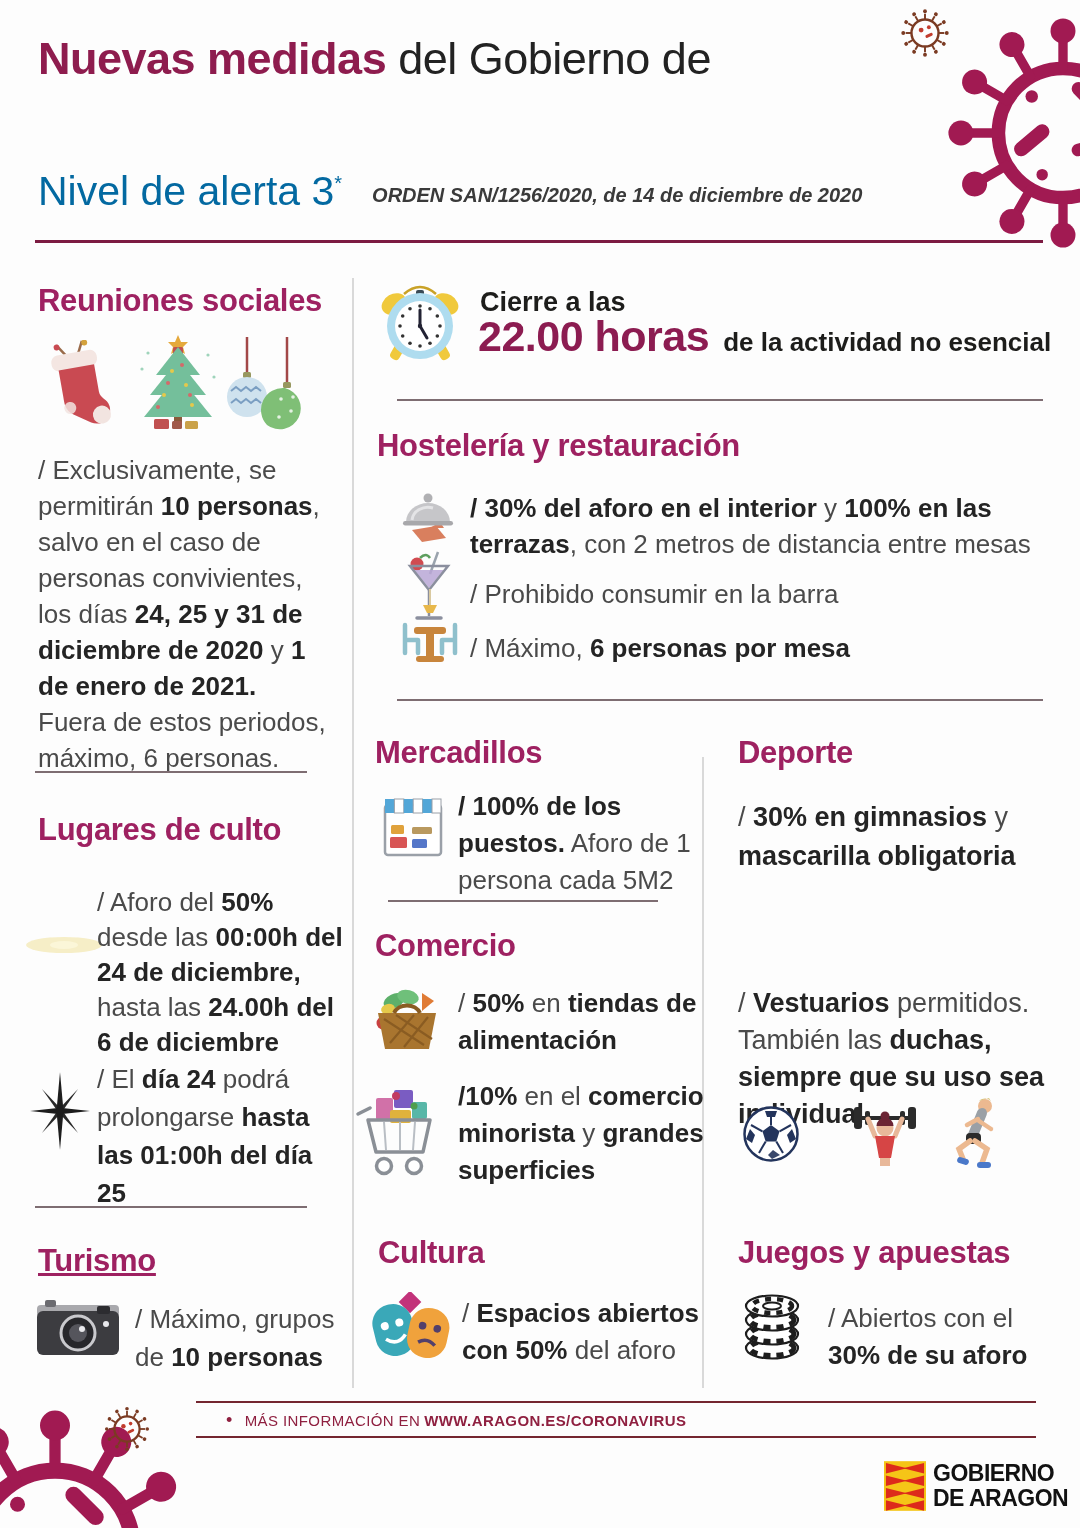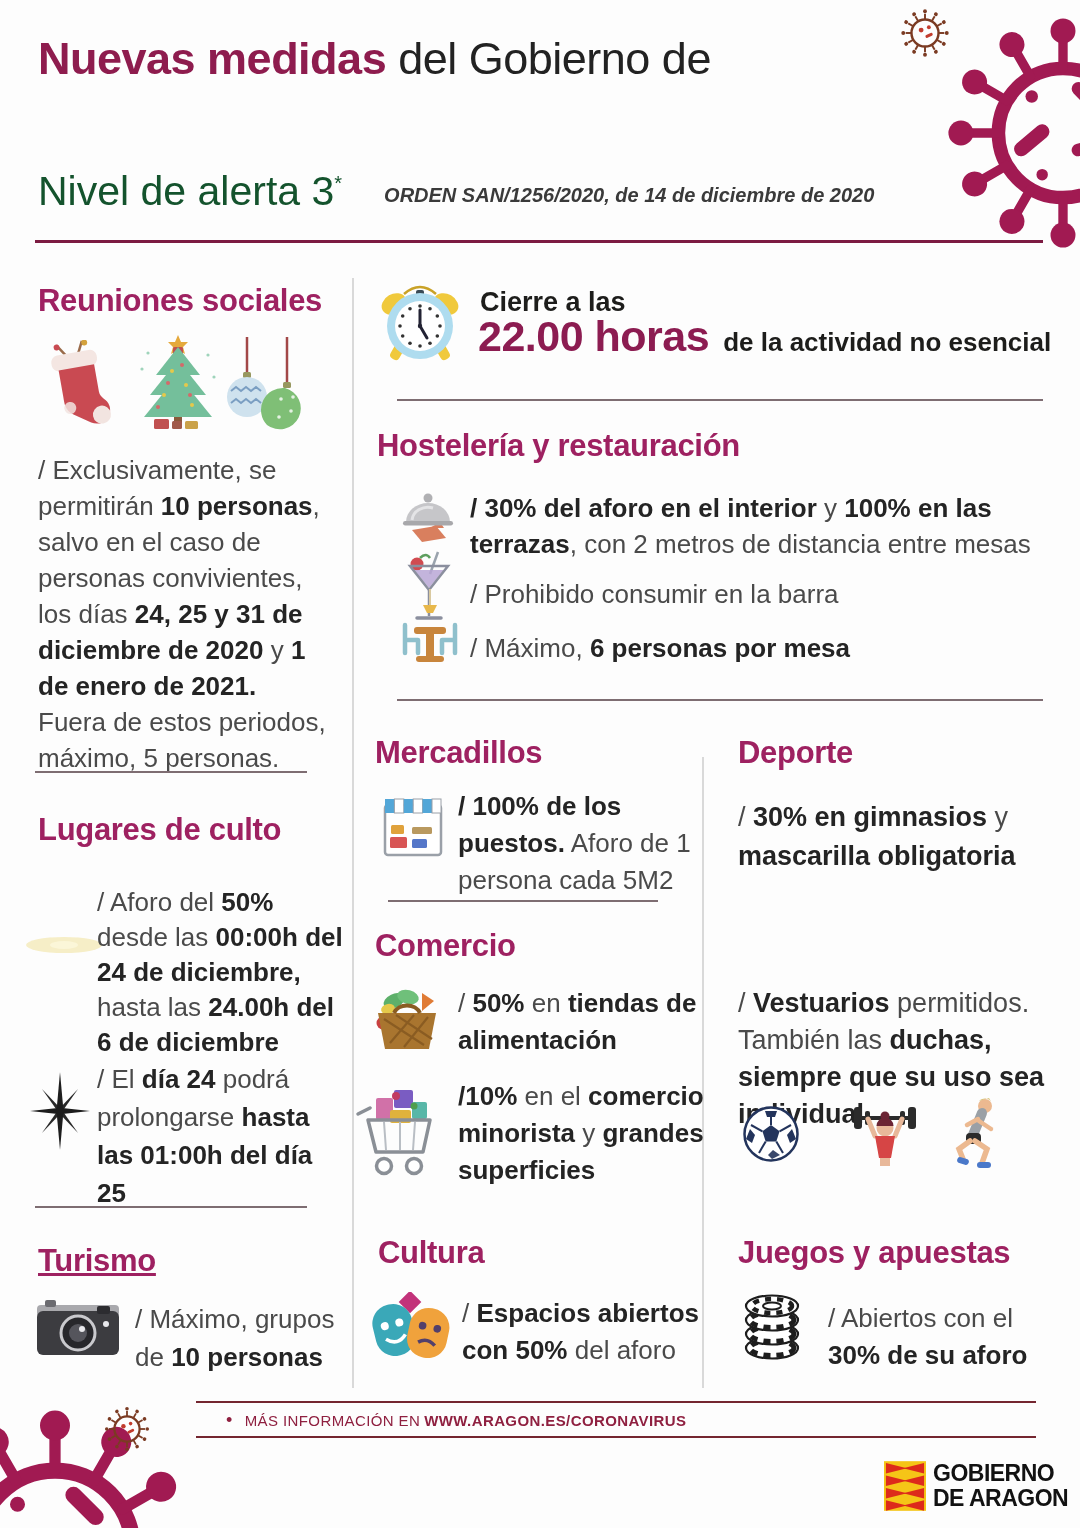--- a/index.html
+++ b/index.html
@@ -2,23 +2,23 @@
 <html><head>
 <meta charset="utf-8">
 <style>
   html,body{margin:0;padding:0;background:#e9e9e9;}
   .page{position:relative;width:1080px;height:1528px;background:#fdfdfd;overflow:hidden;
         font-family:"Liberation Sans","DejaVu Sans",sans-serif;margin:0 auto;}
   .abs{position:absolute;}
   .title{font-size:45px;line-height:57px;letter-spacing:-0.5px;color:#222;}
   .title .mag{color:#8e1c4e;font-weight:700;}
   .alert-row{display:flex;align-items:flex-end;}
-  .alert{font-size:41px;color:#14532d;font-weight:400;}
+  .alert{font-size:41px;color:#0369a1;font-weight:400;}
   .alert sup{font-size:20px;vertical-align:super;}
-  .order{font-size:20px;font-style:italic;color:#3a3a3a;margin-left:42px;margin-bottom:8px;font-weight:600;}
+  .order{font-size:20px;font-style:italic;color:#3a3a3a;margin-left:30px;margin-bottom:8px;font-weight:600;}
   .rule{background:#7c1b42;height:3px;}
   .div{background:#7e6d72;height:2px;}
   .vdiv{background:#d9d9d9;width:2px;}
   .sec-title{font-size:31px;font-weight:700;color:#9e2161;letter-spacing:-0.3px;}
   .t27{font-size:26px;line-height:36px;color:#4a4a4a;}
   .t27 b,.t28 b{color:#242424;font-weight:700;}
   .t28{font-size:27px;line-height:39px;color:#4a4a4a;}
   .clo1{font-size:27px;font-weight:700;color:#1d1d1b;}
   .clo2{font-size:43px;font-weight:700;color:#8c1c51;letter-spacing:-0.5px;}
   .clo3{font-size:26px;font-weight:700;color:#1d1d1b;margin-left:14px;}
@@ -171,21 +171,21 @@
     <path d="M60,51 a21,21 0 1 1 -18,37 a22,22 0 0 1 18,-37" fill="#7fbf76"></path>
     <g fill="#ffffff" opacity="0.8">
         <circle cx="56" cy="62" r="1.8"></circle>
         <circle cx="66" cy="74" r="1.8"></circle>
         <circle cx="54" cy="80" r="1.8"></circle>
         <circle cx="68" cy="60" r="1.8"></circle>
       </g>
   </svg>
 
   <div class="abs t27" style="left:38px;top:452px;width:292px;">
-    <span>/ Exclusivamente, se permitirán </span><b>10 personas</b><span>, salvo en el caso de personas convivientes, los días </span><b>24, 25 y 31 de diciembre de 2020</b><span> y </span><b>1 de enero de 2021.</b><span> Fuera de estos periodos, máximo, 5 personas.</span>
+    <span>/ Exclusivamente, se permitirán </span><b>10 personas</b><span>, salvo en el caso de personas convivientes, los días </span><b>24, 25 y 31 de diciembre de 2020</b><span> y </span><b>1 de enero de 2021.</b><span> Fuera de estos periodos, máximo, 6 personas.</span>
   </div>
 
   <div class="abs div" style="left:35px;top:771px;width:272px;"></div>
 
   <div class="abs sec-title" style="left:38px;top:812px;">Lugares de culto</div>
 
   <svg class="abs" style="left:22px;top:915px;" width="85" height="60" viewBox="0 0 85 60">
     <ellipse cx="42" cy="30" rx="38" ry="8" fill="#f1e4a4" opacity="0.6"></ellipse>
     <ellipse cx="42" cy="30" rx="14" ry="4" fill="#fbf6d8"></ellipse>
   </svg>

